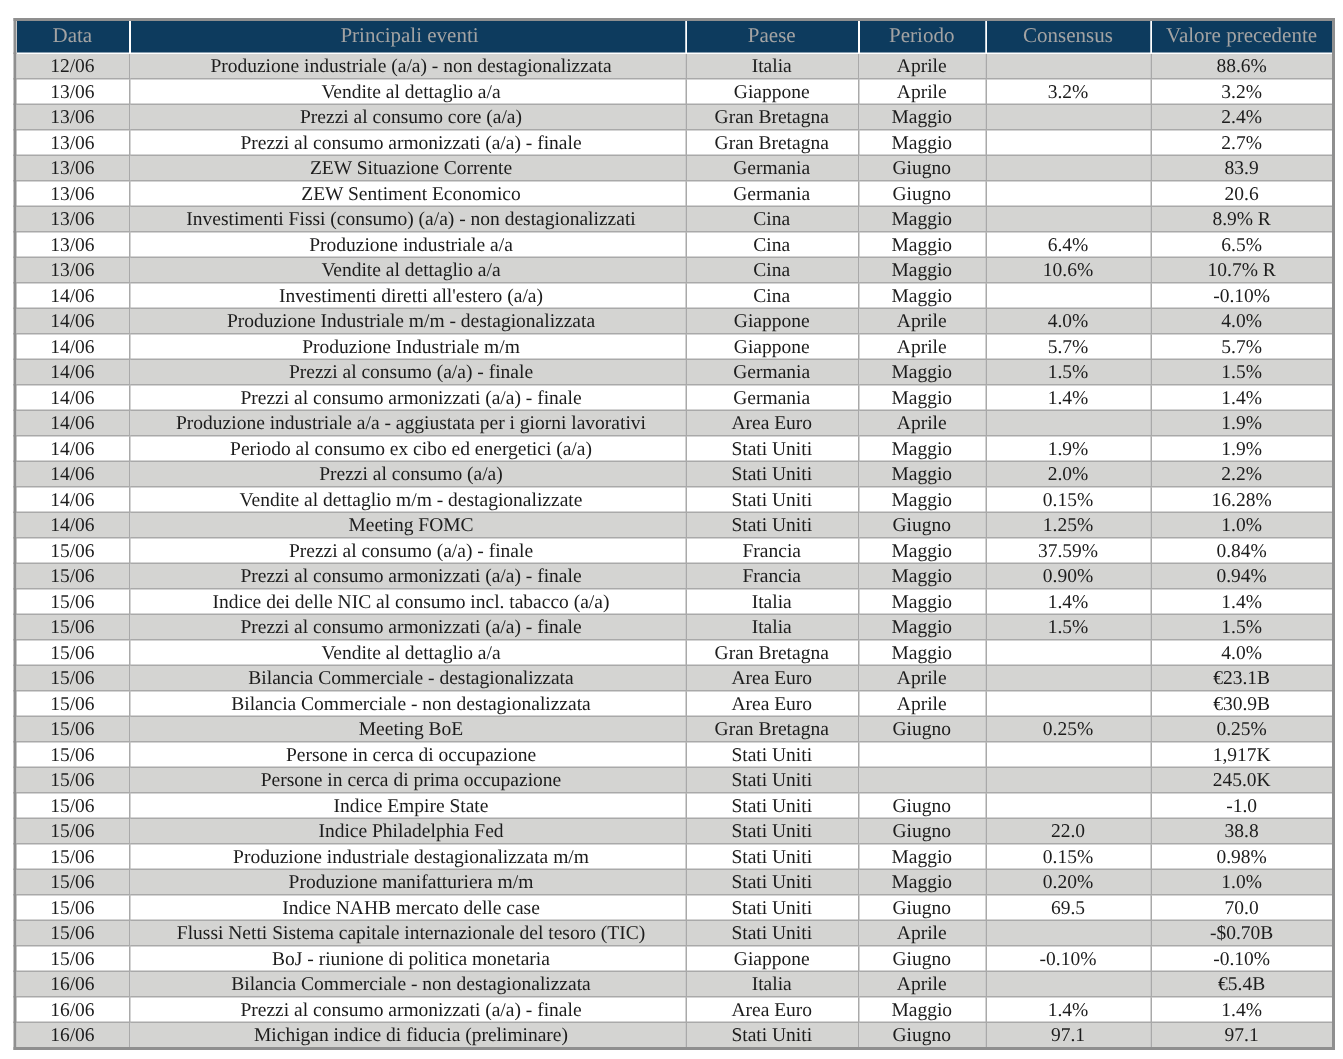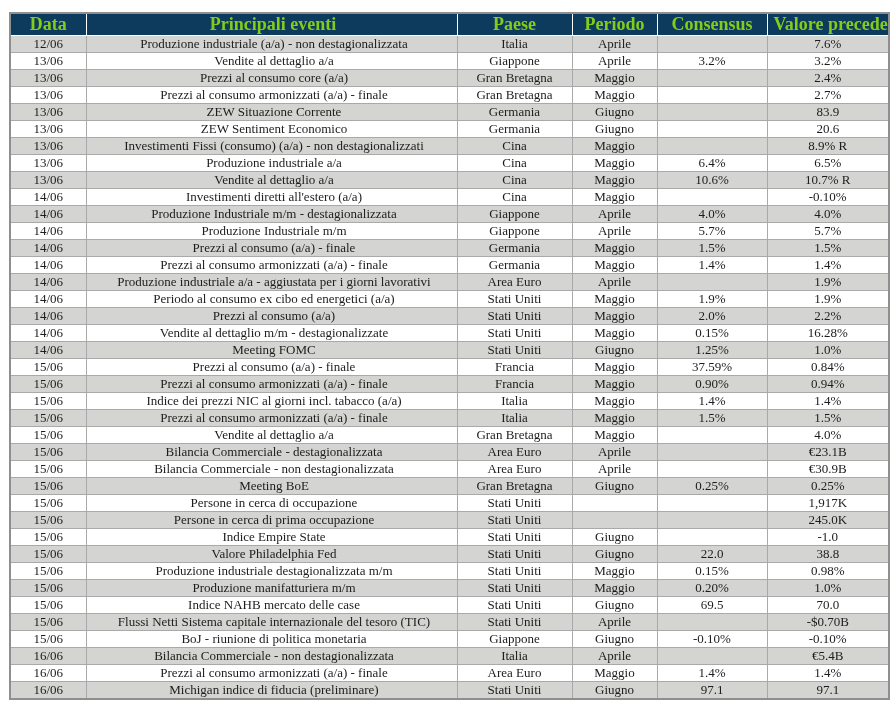--- a/index.html
+++ b/index.html
@@ -22,23 +22,23 @@
     top: 12px;
   }
   table.calendar {
     width: 879px;
     table-layout: fixed;
     border-collapse: collapse;
     border: 2px solid #8f8f8f;
   }
   table.calendar th {
     background: #0d3b5e;
-    color: #84cc16;
-    font-weight: bold;
-    font-size: 18px;
+    color: #a3a3a3;
+    font-weight: normal;
+    font-size: 14px;
     height: 21px;
     padding: 0 6px;
     border: 1px solid #ffffff;
     text-align: center;
     white-space: nowrap;
     overflow: hidden;
   }
   table.calendar th.col1 { text-align: center; padding-left: 9px; }
   table.calendar td {
     height: 16px;
@@ -79,21 +79,21 @@
           <th class="col5">Valore precedente</th>
         </tr>
       </thead>
       <tbody>
           <tr class="alt">
             <td class="col0">12/06</td>
             <td class="col1">Produzione industriale (a/a) - non destagionalizzata</td>
             <td class="col2">Italia</td>
             <td class="col3">Aprile</td>
             <td class="col4"></td>
-            <td class="col5">7.6%</td>
+            <td class="col5">88.6%</td>
           </tr>
           <tr>
             <td class="col0">13/06</td>
             <td class="col1">Vendite al dettaglio a/a</td>
             <td class="col2">Giappone</td>
             <td class="col3">Aprile</td>
             <td class="col4">3.2%</td>
             <td class="col5">3.2%</td>
           </tr>
           <tr class="alt">
@@ -243,21 +243,21 @@
           <tr class="alt">
             <td class="col0">15/06</td>
             <td class="col1">Prezzi al consumo armonizzati (a/a) - finale</td>
             <td class="col2">Francia</td>
             <td class="col3">Maggio</td>
             <td class="col4">0.90%</td>
             <td class="col5">0.94%</td>
           </tr>
           <tr>
             <td class="col0">15/06</td>
-            <td class="col1">Indice dei prezzi NIC al giorni incl. tabacco (a/a)</td>
+            <td class="col1">Indice dei delle NIC al consumo incl. tabacco (a/a)</td>
             <td class="col2">Italia</td>
             <td class="col3">Maggio</td>
             <td class="col4">1.4%</td>
             <td class="col5">1.4%</td>
           </tr>
           <tr class="alt">
             <td class="col0">15/06</td>
             <td class="col1">Prezzi al consumo armonizzati (a/a) - finale</td>
             <td class="col2">Italia</td>
             <td class="col3">Maggio</td>
@@ -315,21 +315,21 @@
           <tr>
             <td class="col0">15/06</td>
             <td class="col1">Indice Empire State</td>
             <td class="col2">Stati Uniti</td>
             <td class="col3">Giugno</td>
             <td class="col4"></td>
             <td class="col5">-1.0</td>
           </tr>
           <tr class="alt">
             <td class="col0">15/06</td>
-            <td class="col1">Valore Philadelphia Fed</td>
+            <td class="col1">Indice Philadelphia Fed</td>
             <td class="col2">Stati Uniti</td>
             <td class="col3">Giugno</td>
             <td class="col4">22.0</td>
             <td class="col5">38.8</td>
           </tr>
           <tr>
             <td class="col0">15/06</td>
             <td class="col1">Produzione industriale destagionalizzata m/m</td>
             <td class="col2">Stati Uniti</td>
             <td class="col3">Maggio</td>

